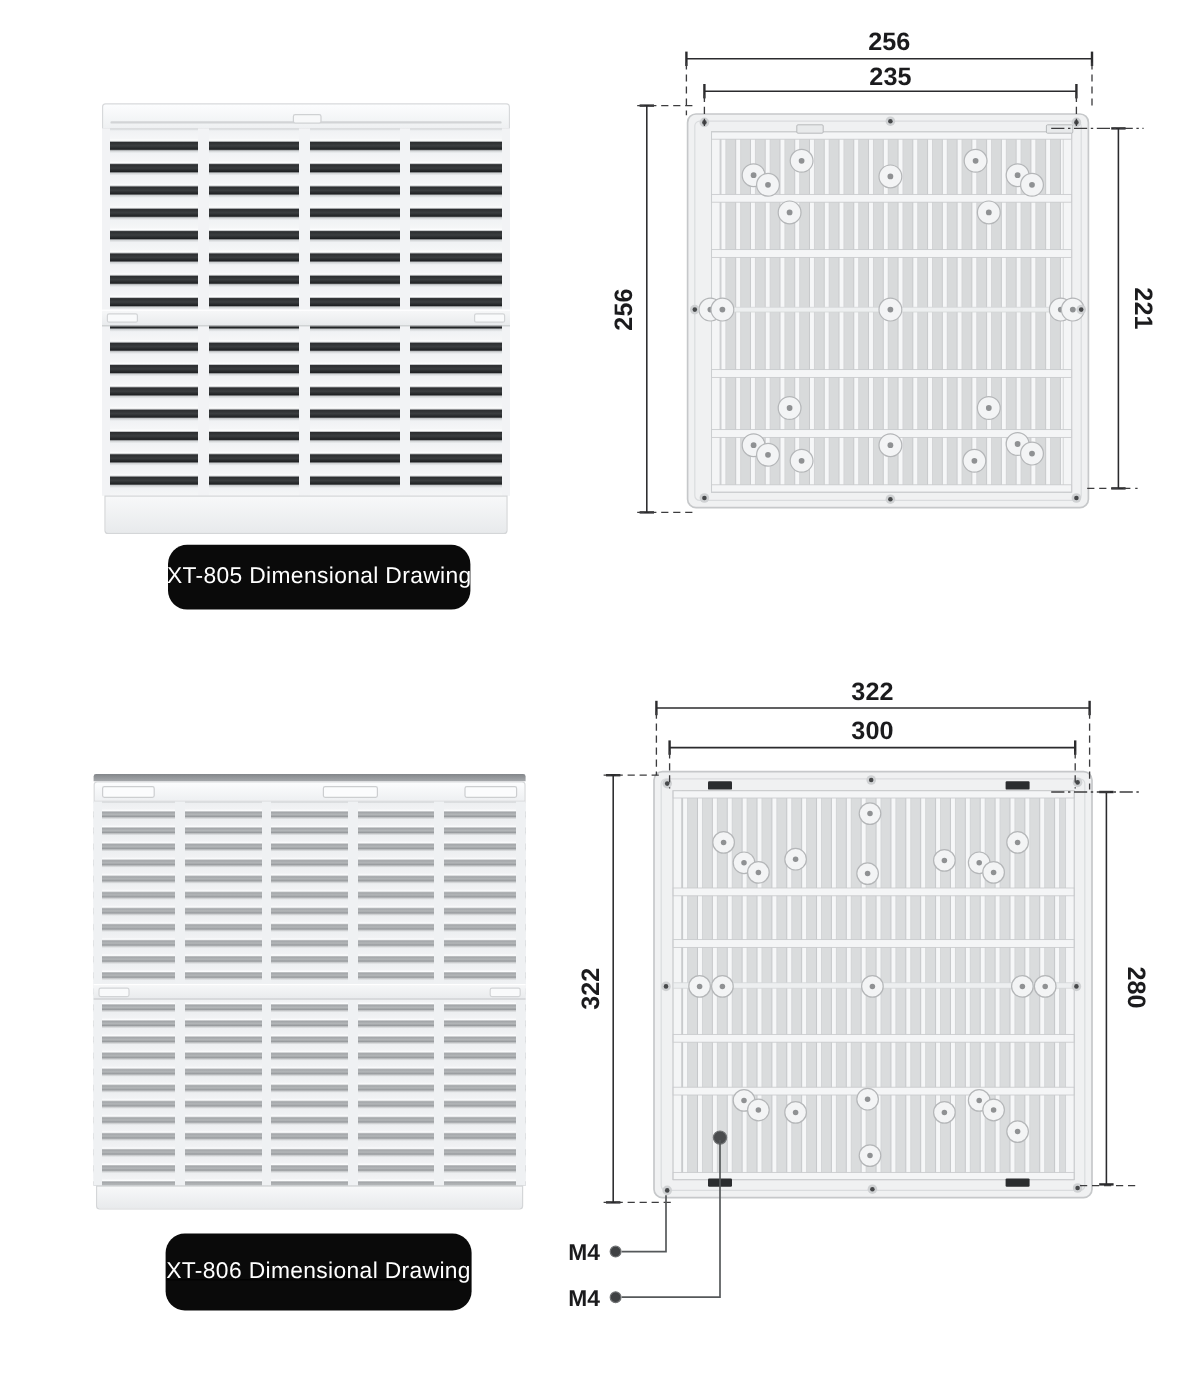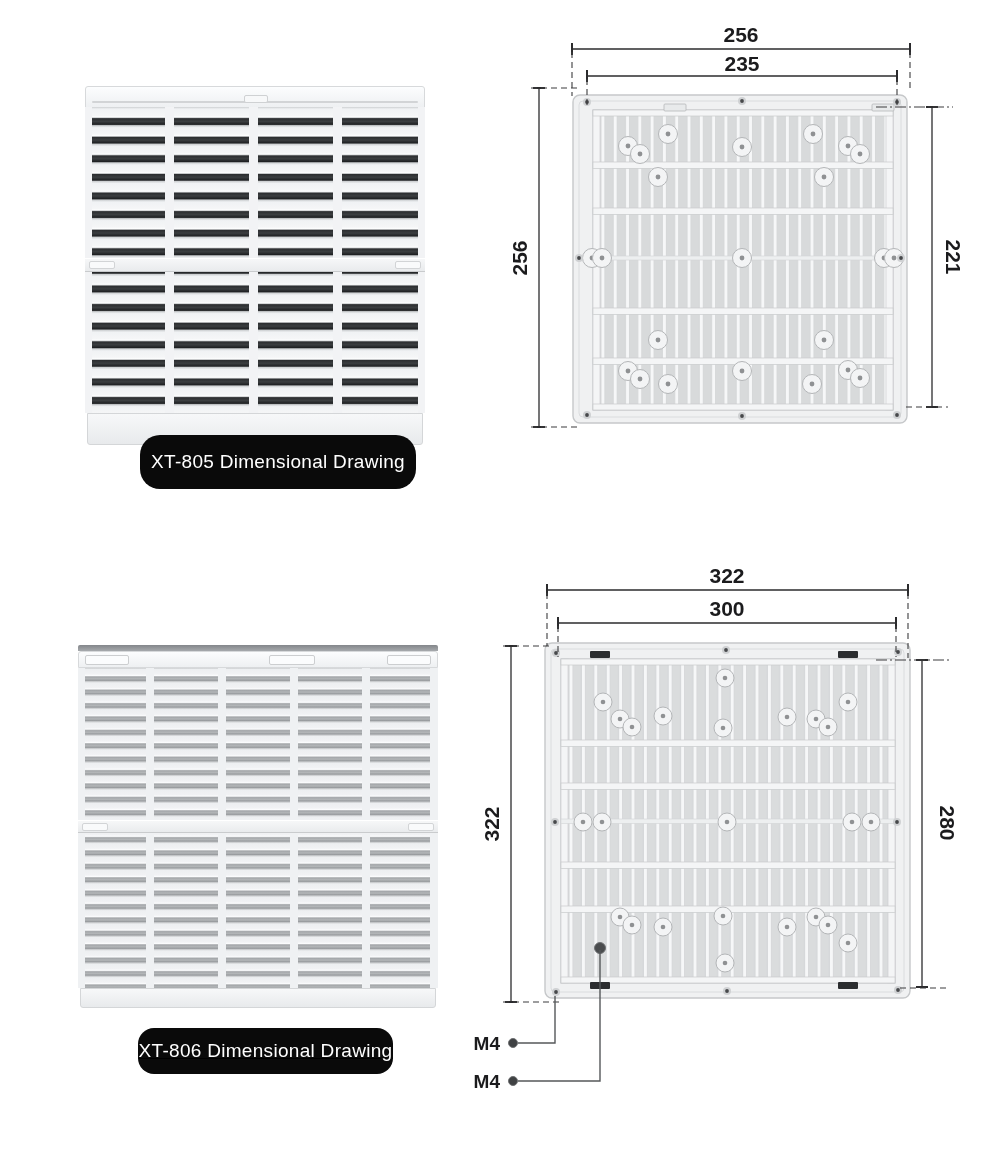--- a/index.html
+++ b/index.html
@@ -85,22 +85,22 @@
   .photo-806 .support{top:175px;height:13px;}
   .photo-806 .base{height:20px;}
   
   .badge{
     position:absolute;background:#0a0a0a;border-radius:16px;
     display:flex;align-items:center;justify-content:center;
   }
   .badge span{
     color:#ffffff;font-size:19px;font-weight:500;letter-spacing:.3px;white-space:nowrap;
   }
-  .badge-805{left:140px;top:435px;width:276px;height:54px;border-radius:20px;}
-  .badge-806{left:138px;top:1028px;width:255px;height:46px;text-decoration:underline;}
+  .badge-805{left:140px;top:454px;width:252px;height:54px;}
+  .badge-806{left:138px;top:1028px;width:255px;height:64px;text-decoration:underline;}
   
   svg{position:absolute;overflow:visible;}
   .svg-805{left:505px;top:20px;}
   .svg-806{left:460px;top:565px;}
   .frame{fill:#f0f1f2;stroke:#c6c8ca;stroke-width:1.4;}
   .lip{fill:none;stroke:#dadcde;stroke-width:1;}
   .grid-border{fill:none;stroke:#bdbfc1;stroke-width:1;}
   .rail{fill:#f4f5f6;stroke:#c8cacc;stroke-width:.7;}
   .rail-light{fill:#edeff0;stroke:#d2d4d6;stroke-width:.6;}
   .chan{fill:#f4f5f6;stroke:#cdcfd1;stroke-width:.7;}

